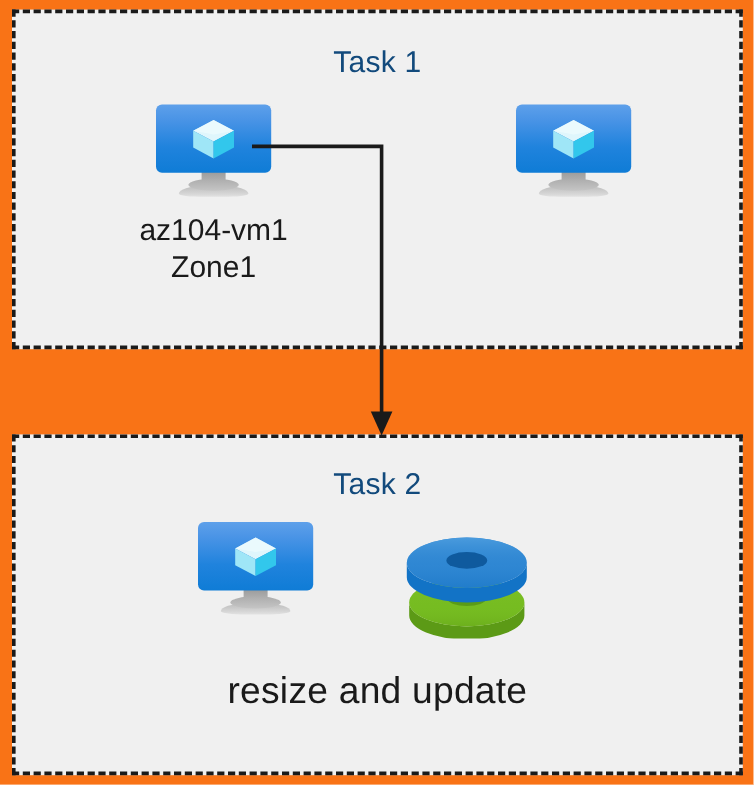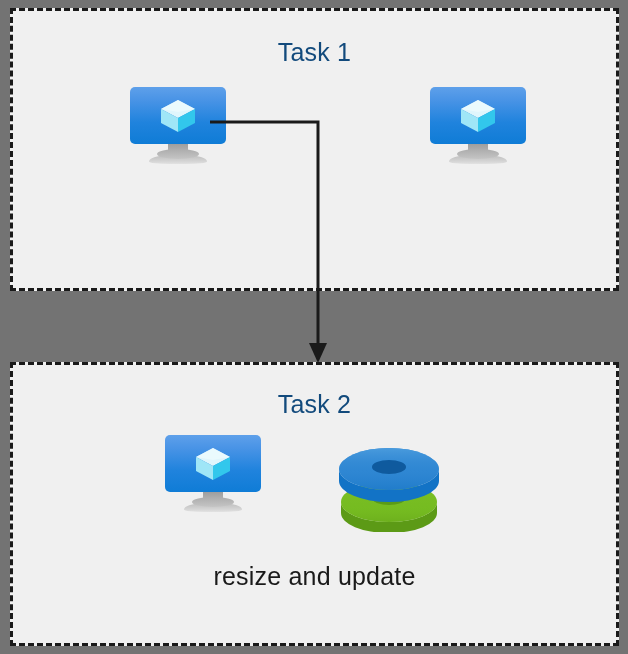--- a/index.html
+++ b/index.html
@@ -14,21 +14,21 @@
     font-family: "Liberation Sans", "DejaVu Sans", sans-serif;
     overflow: hidden;
   }
 
   .diagram {
     position: absolute;
     left: 0;
     top: 0;
     width: 628px;
     height: 654px;
-    background: #737373;
+    background: #f97316;
   }
 
   
   .task-box {
     position: absolute;
     background: #f0f0f0;
     border: 3px dashed #1a1a1a;
     box-sizing: border-box;
   }
   #task1-box {
@@ -157,20 +157,24 @@
       <div class="vm-icon">
         <div class="vm-neck"></div>
         <div class="vm-base"></div>
         <div class="vm-screen"></div>
         <svg class="vm-cube" viewBox="0 0 36 34">
           <polygon points="18,1 35,10 18,19 1,10" fill="#dff6fc"></polygon>
           <polygon points="1,10 18,19 18,33 1,24" fill="#9fe6f7"></polygon>
           <polygon points="35,10 18,19 18,33 35,24" fill="#32c7ec"></polygon>
           <polygon points="18,1 35,10 18,13 1,10" fill="#eefbfe" opacity="0.75"></polygon>
         </svg>
+      </div>
+      <div class="vm-label">
+        <div>az104-vm1</div>
+        <div>Zone1</div>
       </div>
     </div>
 
     <div class="vm-node" id="vm2-node">
       <div class="vm-icon">
         <div class="vm-neck"></div>
         <div class="vm-base"></div>
         <div class="vm-screen"></div>
         <svg class="vm-cube" viewBox="0 0 36 34">
           <polygon points="18,1 35,10 18,19 1,10" fill="#dff6fc"></polygon>
@@ -227,21 +231,21 @@
           </linearGradient>
           <linearGradient id="gGrad" x1="0" y1="0" x2="0" y2="1">
             <stop offset="0%" stop-color="#8ac82e" stop-opacity="0.55"></stop>
             <stop offset="60%" stop-color="#76bc21" stop-opacity="0.1"></stop>
             <stop offset="100%" stop-color="#5f9d17" stop-opacity="0.4"></stop>
           </linearGradient>
         </defs>
       </svg>
     </div>
 
-    <div class="task-title" style="top:196px; font-size:25px; color:#1a1a1a;">resize and update</div>
+    <div class="task-title" style="top:196px; font-size:31px; color:#1a1a1a;">resize and update</div>
 
   </div>
 
   <svg id="connector" viewBox="0 0 628 654">
     <path d="M210,122 H318 V348" fill="none" stroke="#1a1a1a" stroke-width="3"></path>
     <polygon points="318,363 309,343 327,343" fill="#1a1a1a"></polygon>
   </svg>
 
 </div>
 

